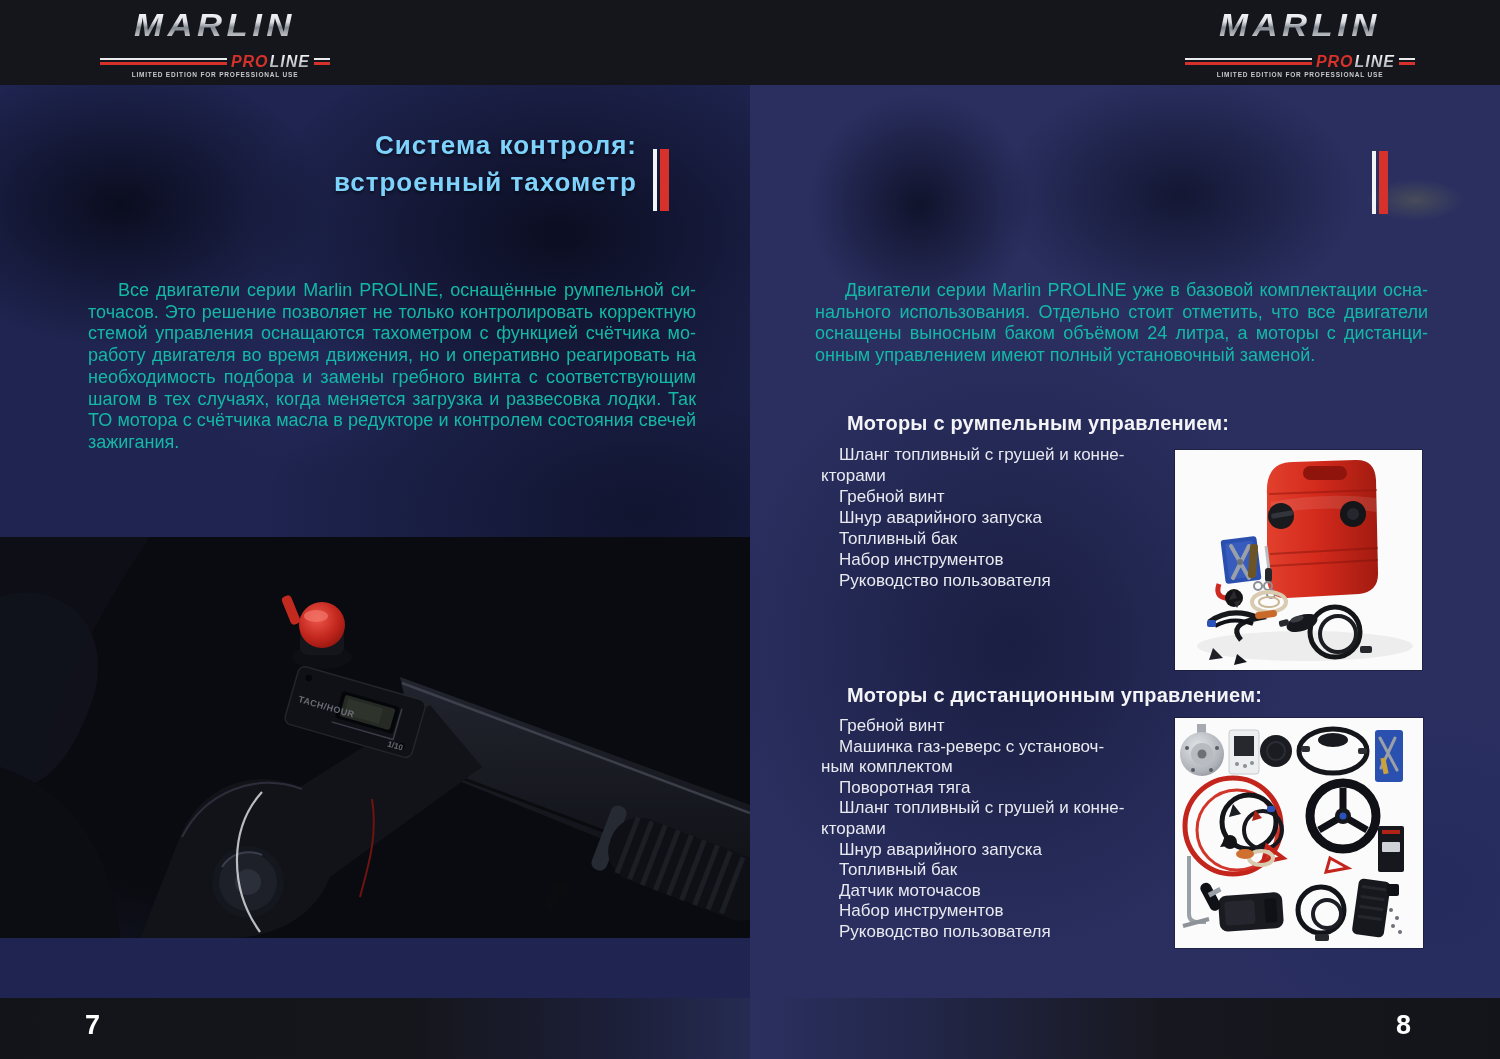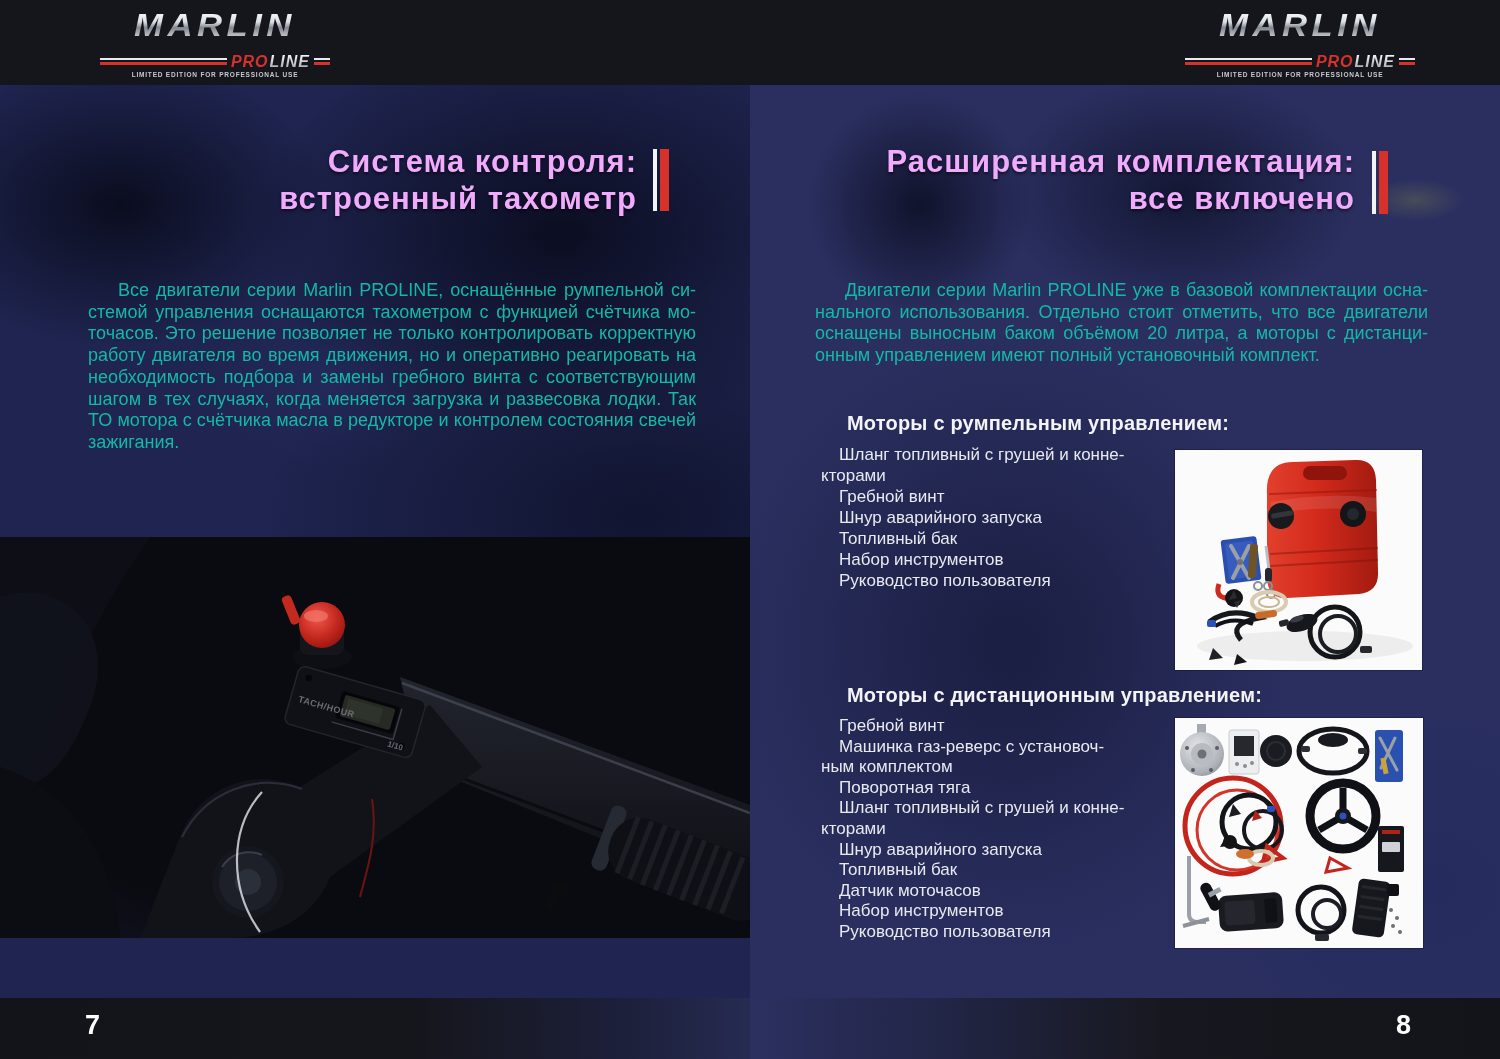--- a/index.html
+++ b/index.html
@@ -31,22 +31,22 @@
     radial-gradient(ellipse 500px 300px at 640px 430px, rgba(11,14,34,.7), rgba(11,14,34,0) 75%),
     radial-gradient(ellipse 200px 120px at 330px 300px, rgba(44,52,110,.3), rgba(44,52,110,0) 70%);}
   .art-right{position:absolute;left:0;top:85px;width:750px;height:913px;background:
     radial-gradient(circle 150px at 170px 120px, rgba(10,12,30,.8), rgba(10,12,30,0) 75%),
     radial-gradient(ellipse 240px 160px at 430px 110px, rgba(12,15,36,.75), rgba(12,15,36,0) 75%),
     radial-gradient(ellipse 70px 30px at 665px 115px, rgba(150,150,70,.28), rgba(150,150,70,0) 70%),
     radial-gradient(ellipse 380px 420px at 260px 560px, rgba(13,16,40,.55), rgba(13,16,40,0) 75%),
     radial-gradient(ellipse 300px 250px at 680px 800px, rgba(32,38,92,.45), rgba(32,38,92,0) 75%);}
 
   
-  .heading{position:absolute;top:143px;text-align:right;font-weight:bold;font-size:31px;line-height:37px;
-    letter-spacing:1px;color:#f0abfc;text-shadow:0 2px 3px rgba(0,0,0,.55);}
+  .heading{position:absolute;top:127px;text-align:right;font-weight:bold;font-size:26px;line-height:37px;
+    letter-spacing:1px;color:#7dd3fc;text-shadow:0 2px 3px rgba(0,0,0,.55);}
   .heading-left{left:0;right:113px;}
   .heading-right{left:0;right:145px;}
   .accent{position:absolute;display:flex;gap:3px;}
   .accent-left{left:653px;top:149px;height:62px;}
   .accent-right{left:622px;top:151px;height:63px;}
   .bar-white{width:4px;background:#f2f3f5;}
   .bar-red{width:9px;background:#d6322b;}
 
   
   .para{position:absolute;top:280px;color:#14b8a6;font-size:18px;line-height:21.7px;}
@@ -96,22 +96,22 @@
       <div>Система контроля:</div>
       <div>встроенный тахометр</div>
     </div>
     <div class="accent accent-left">
       <span class="bar-white"></span>
       <span class="bar-red"></span>
     </div>
 
     <div class="para para-left">
         <div class="pline">Все двигатели серии Marlin PROLINE, оснащённые румпельной си-</div>
+        <div class="pline">точасов. Это решение позволяет не только контролировать корректную</div>
         <div class="pline">стемой управления оснащаются тахометром с функцией счётчика мо-</div>
-        <div class="pline">точасов. Это решение позволяет не только контролировать корректную</div>
         <div class="pline">работу двигателя во время движения, но и оперативно реагировать на</div>
         <div class="pline">необходимость подбора и замены гребного винта с соответствующим</div>
         <div class="pline">шагом в тех случаях, когда меняется загрузка и развесовка лодки. Так</div>
         <div class="pline">ТО мотора с счётчика масла в редукторе и контролем состояния свечей</div>
         <div class="pline">зажигания.</div>
       </div>
 
     <div class="photo-tiller">
       <svg width="750" height="401" viewBox="0 0 750 401">
         <defs>
@@ -185,34 +185,30 @@
           </g>
           <ellipse cx="774" cy="332" rx="10" ry="30" fill="#080a0e"></ellipse>
         </g>
       </svg>
     </div>
   </div>
 
   <div class="page page-right">
     <div class="art-right"></div>
 
-    <div class="heading heading-right">
-      <div>Расширенная комплектация:</div>
-      <div>все включено</div>
-    </div>
     <div class="accent accent-right">
       <span class="bar-white"></span>
       <span class="bar-red"></span>
     </div>
 
     <div class="para para-right">
         <div class="pline">Двигатели серии Marlin PROLINE уже в базовой комплектации осна-</div>
         <div class="pline">нального использования. Отдельно стоит отметить, что все двигатели</div>
-        <div class="pline">оснащены выносным баком объёмом 20 литра, а моторы с дистанци-</div>
-        <div class="pline">онным управлением имеют полный установочный комплект.</div>
+        <div class="pline">оснащены выносным баком объёмом 24 литра, а моторы с дистанци-</div>
+        <div class="pline">онным управлением имеют полный установочный заменой.</div>
       </div>
 
     <div class="kit-title kit-title-1">Моторы с румпельным управлением:</div>
     <div class="kit-list kit-list-1">
         <div class="list-item">Шланг топливный с грушей и конне-
 кторами</div>
         <div class="list-item">Гребной винт</div>
         <div class="list-item">Шнур аварийного запуска</div>
         <div class="list-item">Топливный бак</div>
         <div class="list-item">Набор инструментов</div>

